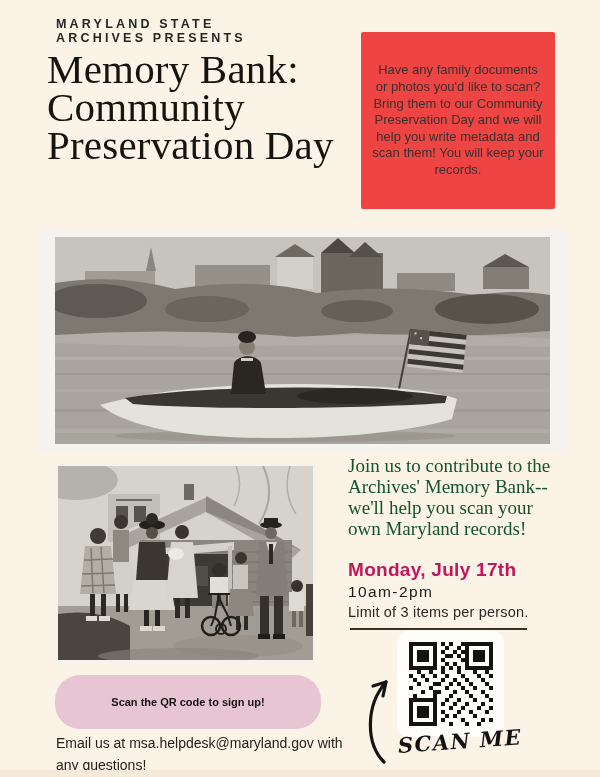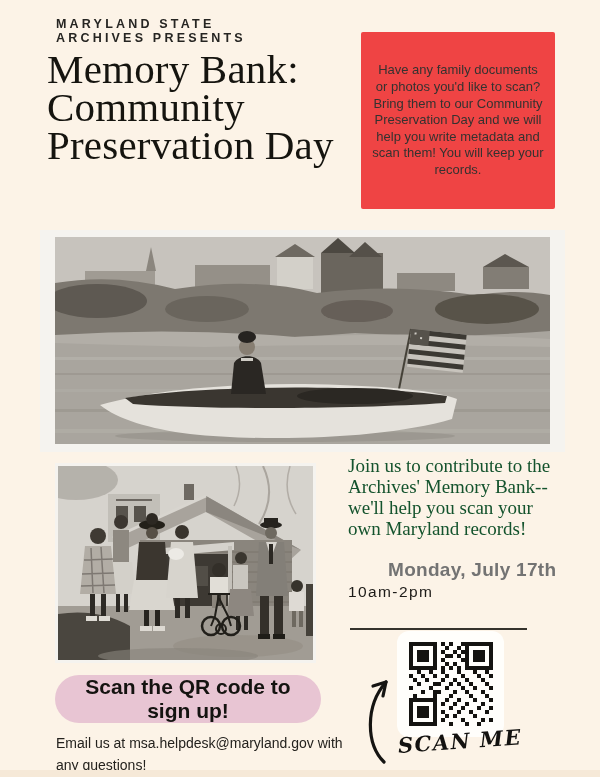--- a/index.html
+++ b/index.html
@@ -25,29 +25,29 @@
   }
   .photo-frame{position:absolute;background:#f5f3ef;box-sizing:border-box;}
   .boat-frame{left:40px;top:230px;width:525px;height:222px;padding:7px 15px 8px;}
   .family-frame{left:55px;top:463px;width:261px;height:200px;padding:3px;}
   .photo-frame svg{display:block;width:100%;height:100%;}
   .join-text{
     position:absolute;left:348px;top:455px;width:215px;
     font-family:"Liberation Serif",serif;font-size:19px;line-height:21px;
     color:#14532d;
   }
-  .event-date{position:absolute;left:348px;top:559px;font-size:19px;font-weight:700;letter-spacing:0.3px;color:#737373;margin-left:40px;}
+  .event-date{position:absolute;left:348px;top:559px;font-size:19px;font-weight:700;letter-spacing:0.3px;color:#be185d;}
   .event-time{position:absolute;left:348px;top:583px;font-size:15.5px;letter-spacing:1.4px;color:#1d1b18;}
   .event-limit{position:absolute;left:348px;top:604px;font-size:14.5px;letter-spacing:0.2px;color:#2a2823;}
   .divider{position:absolute;left:350px;top:628px;width:177px;height:2px;background:#35322c;}
   .cta-box{
-    position:absolute;left:55px;top:675px;width:266px;height:48px;
+    position:absolute;left:55px;top:675px;width:266px;height:54px;
     background:#e8c5d3;box-sizing:border-box;display:flex;align-items:center;justify-content:center;
     text-align:center;padding:0 12px;
-    font-size:21px;line-height:24px;font-weight:700;color:#141310;border-radius:25px;
+    font-size:11px;line-height:24px;font-weight:700;color:#141310;border-radius:25px;
   }
   .email-note{position:absolute;left:56px;top:733px;width:302px;font-size:14px;line-height:21.5px;color:#24221e;}
   .qr-card{
     position:absolute;left:397px;top:631px;width:107px;height:106px;
     background:#fffefb;border-radius:12px;display:flex;align-items:center;justify-content:center;
   }
   .arrow-wrap{position:absolute;left:362px;top:672px;width:40px;height:92px;}
   .scan-me{
     position:absolute;left:397px;top:733px;
     font-family:"DejaVu Serif",serif;font-style:italic;font-weight:700;
@@ -210,20 +210,21 @@
       <rect x="231" y="126" width="15" height="19" fill="#dedad4"></rect>
       <rect x="234" y="145" width="4" height="16" fill="#6e6960"></rect>
       <rect x="241" y="145" width="4" height="16" fill="#6e6960"></rect>
       <rect x="248" y="118" width="7" height="52" fill="#45413a"></rect>
     </svg>
   </div>
 
   <div class="join-text">Join us to contribute to the Archives' Memory Bank--we'll help you scan your own Maryland records!</div>
   <div class="event-date">Monday, July 17th</div>
   <div class="event-time">10am-2pm</div>
+  <div class="event-limit">Limit of 3 items per person.</div>
   <div class="divider"></div>
 
   <div class="cta-box">
     <span>Scan the QR code to sign up!</span>
   </div>
   <div class="email-note">Email us at msa.helpdesk@maryland.gov with any questions!</div>
 
   <div class="qr-card">
     <svg width="86" height="86" viewBox="-1 -1 86 86" shape-rendering="crispEdges">
       <path fill="#141310" fill-rule="evenodd" d="

